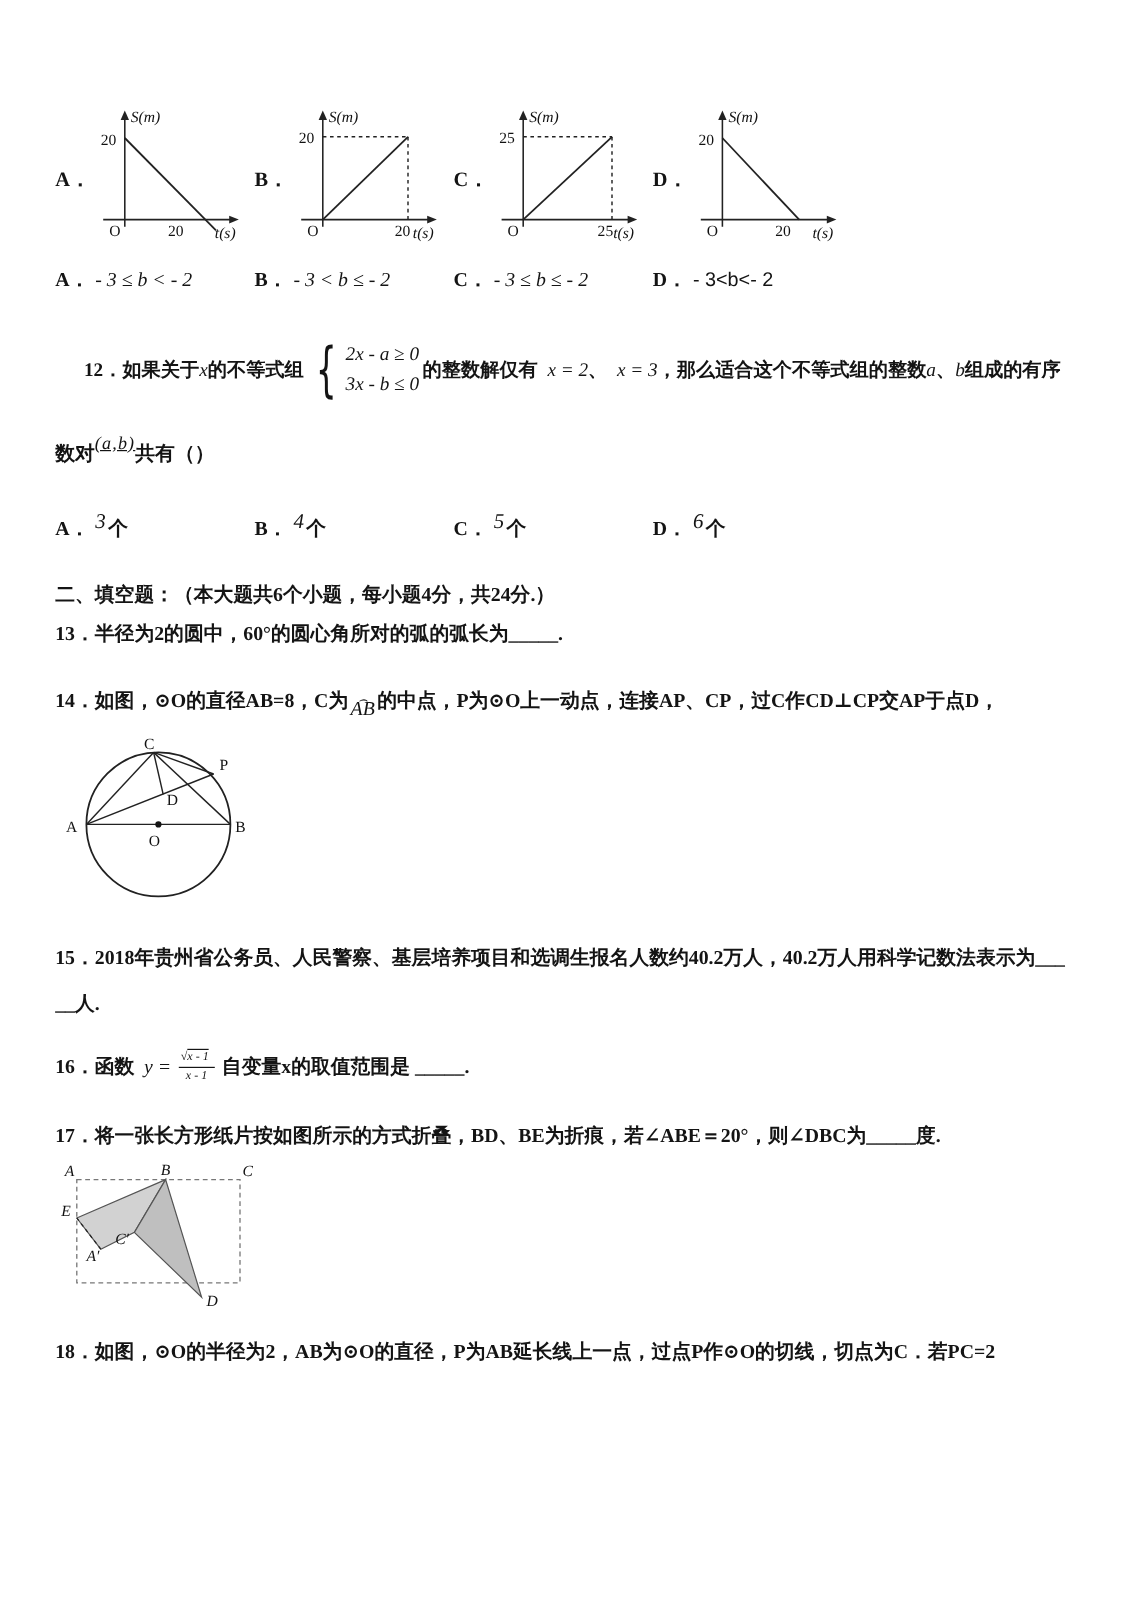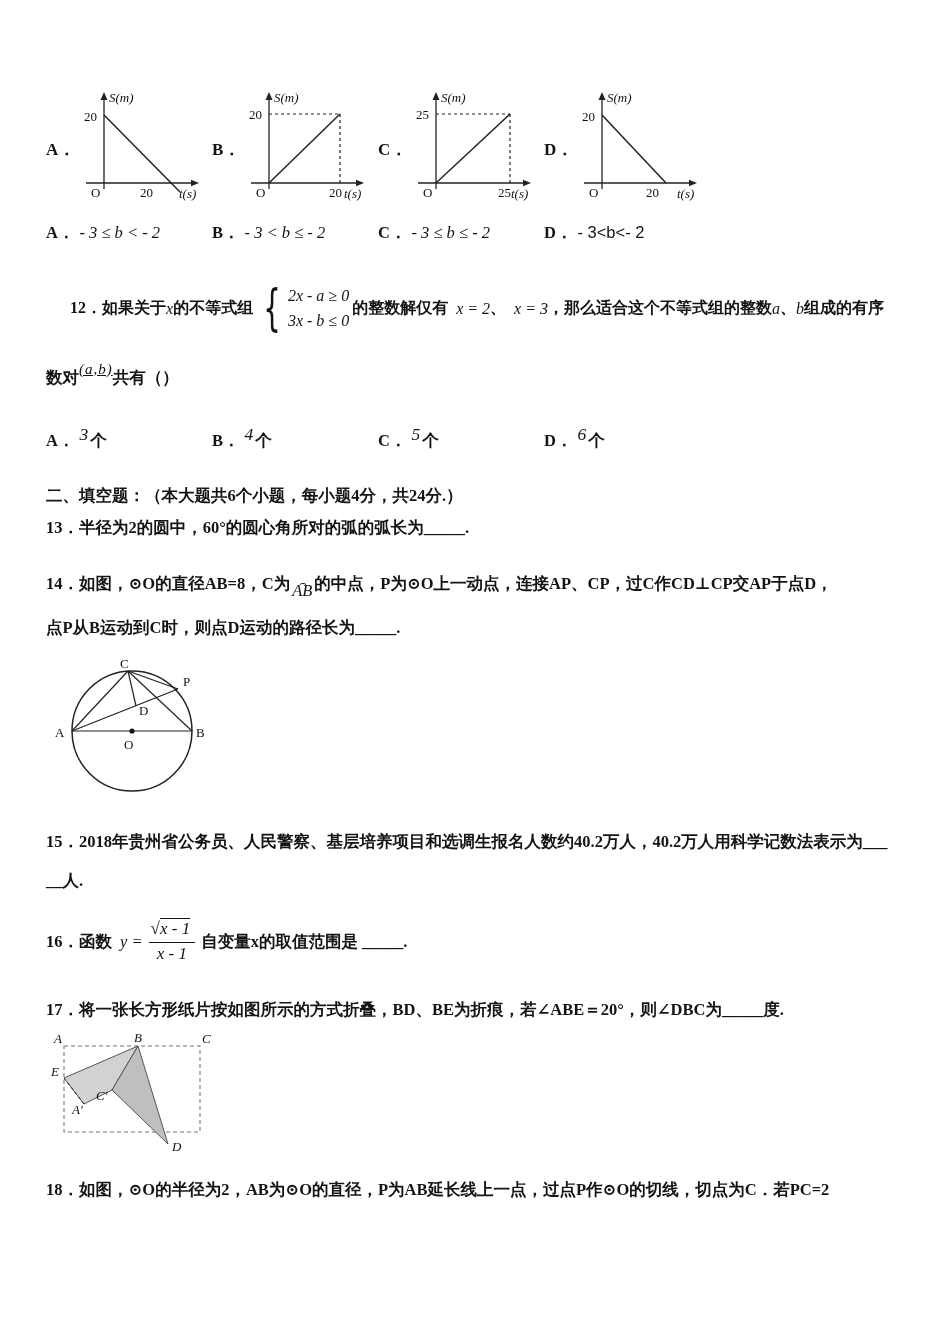--- a/index.html
+++ b/index.html
@@ -32,21 +32,21 @@
   .sys-lines{display:flex;flex-direction:column;font-style:italic;font-weight:normal;font-size:16px;line-height:1.55;}
   .q12-line2{margin-top:30px;}
   .sup-pair{font-style:italic;font-weight:normal;position:relative;top:-9px;font-size:15px;letter-spacing:1px;text-decoration:underline;}
   .q12-opts{margin-top:38px;}
   .q12num{font-style:italic;font-weight:normal;position:relative;top:-6px;font-size:17.5px;margin-right:2px;}
   
   .arcab{display:inline-flex;flex-direction:column;align-items:center;line-height:.62;vertical-align:2px;font-style:italic;font-weight:normal;margin:0 2px;}
   .arcab .arc{font-size:12px;line-height:.5;}
   
   .q16-line{display:flex;align-items:center;margin-top:18px;font-weight:bold;font-size:16.5px;}
-  .frac{display:inline-flex;flex-direction:column;align-items:center;font-style:italic;font-weight:normal;margin:0 6px;font-size:17px;line-height:1.35;}
+  .frac{display:inline-flex;flex-direction:column;align-items:center;font-style:italic;font-weight:normal;margin:0 6px;font-size:10px;line-height:1.35;}
   .frac-num{border-bottom:1px solid #141414;padding:0 5px 1px 2px;}
   .radicand{text-decoration:overline;}
   .figure{margin:8px 0 0 4px;}
   .sp{display:inline-block;width:8px;}
 </style>
 </head>
 <body>
 
 <div class="page">
 
@@ -187,21 +187,20 @@
 
   <p class="qtext" style="margin-top:30px;">二、填空题：（本大题共6个小题，每小题4分，共24分.）</p>
 
   <p class="qtext" style="margin-top:4px;">13．半径为2的圆中，60°的圆心角所对的弧的弧长为_____.</p>
 
   <p class="qtext" style="margin-top:20px;line-height:2.7;">
     <span>14．如图，⊙O的直径AB=8，C为</span><span class="arcab">
         <span class="arc">⌢</span>
         <span>AB</span>
       </span><span>的中点，P为⊙O上一动点，连接AP、CP，过C作CD⊥CP交AP于点D，</span><br>
-    <span>点P从B运动到C时，则点D运动的路径长为_____.</span>
   </p>
 
   <div class="figure">
     <svg width="210" height="142" viewBox="0 0 210 142">
       <circle class="ln" cx="82" cy="72" r="60" stroke-width="1.5"></circle>
       <line x1="22" y1="72" x2="142" y2="72" stroke-width="1.2"></line>
       <line x1="22" y1="72" x2="78" y2="12" stroke-width="1.2"></line>
       <line x1="22" y1="72" x2="128" y2="30" stroke-width="1.2"></line>
       <line x1="78" y1="12" x2="142" y2="72" stroke-width="1.2"></line>
       <line x1="78" y1="12" x2="128" y2="30" stroke-width="1.2"></line>

